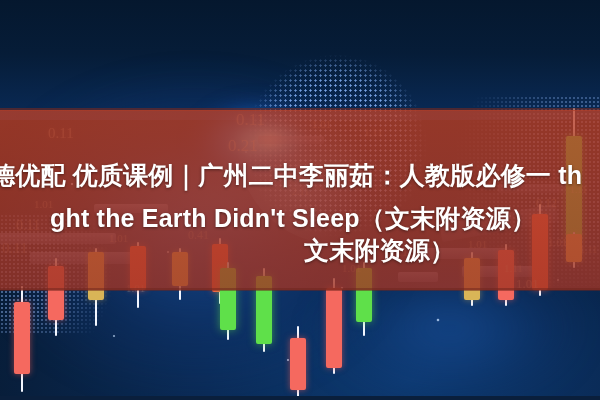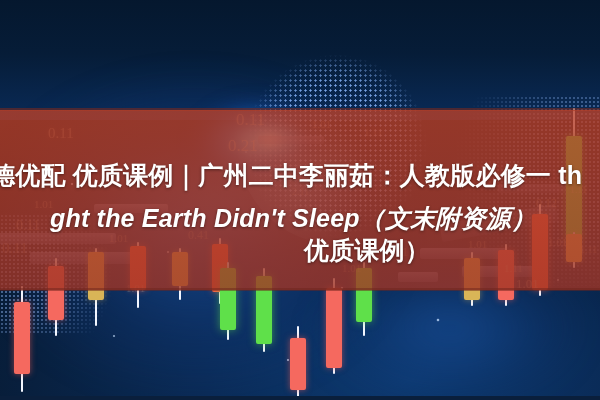--- a/index.html
+++ b/index.html
@@ -147,21 +147,21 @@
   
   .title{
     position:absolute;
     color:#ffffff;
     font-weight:bold;
     letter-spacing:.2px;
     white-space:nowrap;
     text-shadow:0 1px 3px rgba(0,0,0,.45);
   }
   .line1{left:-10px;top:159px;font-size:25px;}
-  .line2{left:50px;top:202px;font-size:25px;font-style:italic;}
+  .line2{left:50px;top:202px;font-size:25px;}
   .line3{left:304px;top:234px;font-size:25px;}
 
   .bottom-strip{
     position:absolute;left:0;bottom:0;width:100%;height:4px;
     background:#0a1f3c;
   }
 </style>
 </head>
 <body>
 
@@ -284,16 +284,16 @@
       <div class="tick" style="left: 126px; top: 282px; font-size: 11px; opacity: 0.35;">1.01</div>
       <div class="tick" style="left: 292px; top: 186px; font-size: 10px; opacity: 0.35;">2.11</div>
     </div>
 
   <div class="band-edge-top"></div>
   <div class="band"></div>
   <div class="band-edge-bot"></div>
 
   <div class="title line1">德优配 优质课例｜广州二中李丽茹：人教版必修一 th</div>
   <div class="title line2">ght the Earth Didn't Sleep（文末附资源）</div>
-  <div class="title line3">优质课例）</div>
+  <div class="title line3">文末附资源）</div>
 
   <div class="bottom-strip"></div>
 </div>
 
 </body></html>

